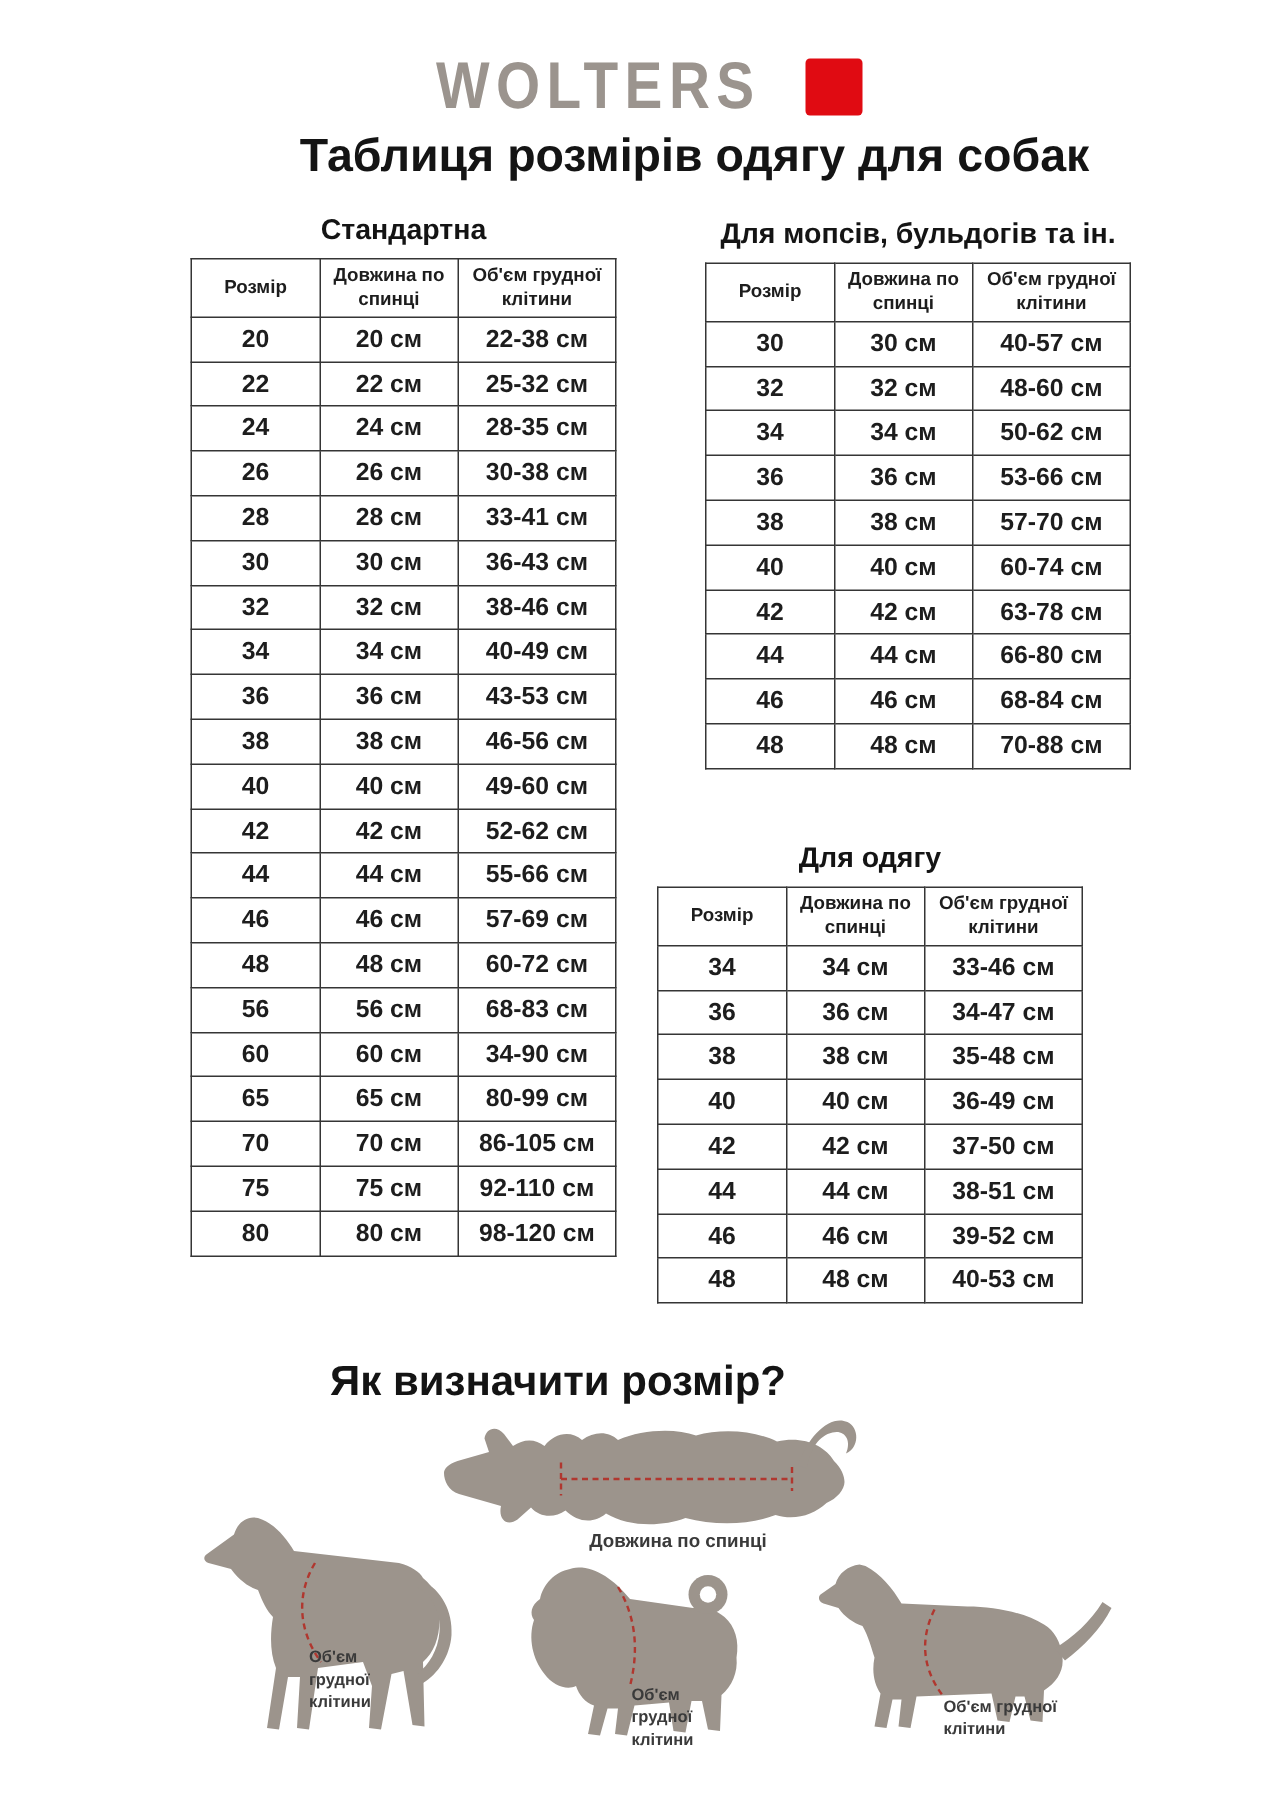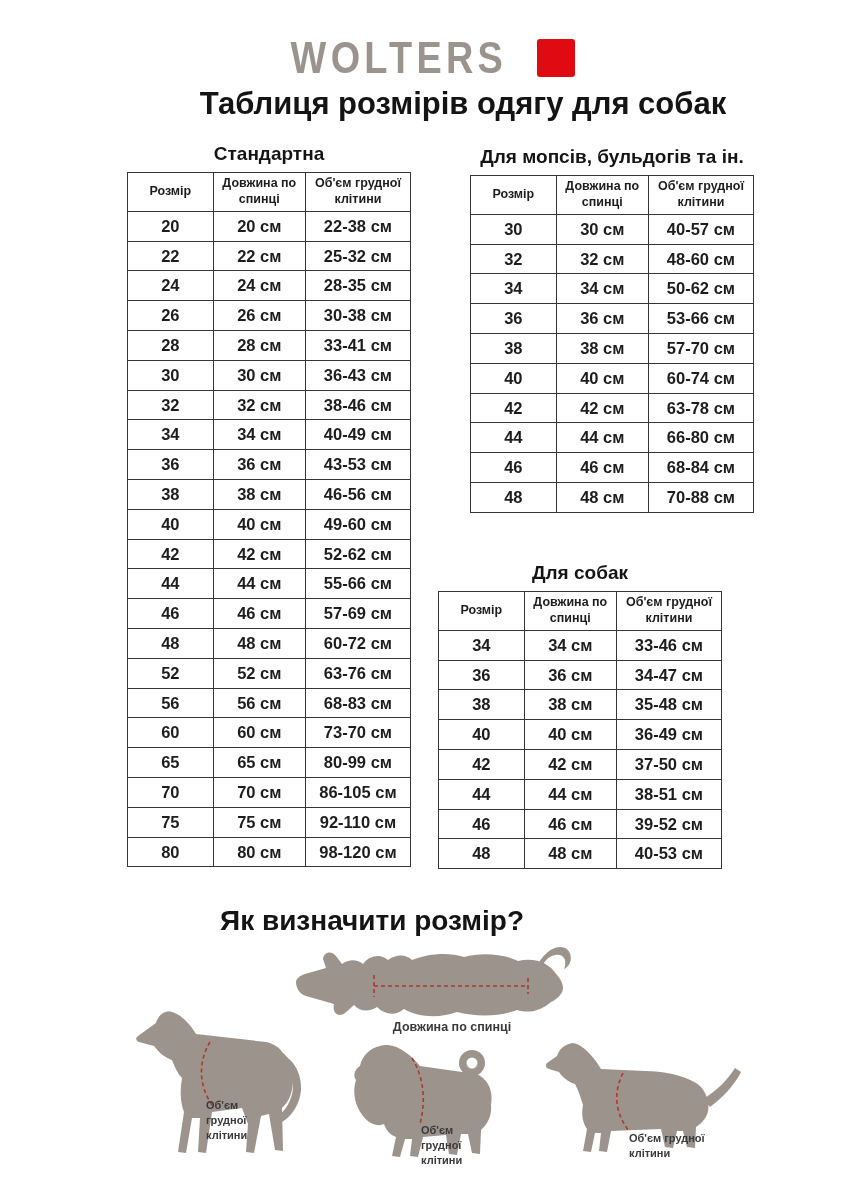--- a/index.html
+++ b/index.html
@@ -162,33 +162,28 @@
             <td>46</td>
             <td>46 см</td>
             <td>57-69 см</td>
           </tr>
           <tr>
             <td>48</td>
             <td>48 см</td>
             <td>60-72 см</td>
           </tr>
           <tr>
-            <td>52</td>
-            <td>52 см</td>
-            <td>63-76 см</td>
-          </tr>
-          <tr>
             <td>56</td>
             <td>56 см</td>
             <td>68-83 см</td>
           </tr>
           <tr>
             <td>60</td>
             <td>60 см</td>
-            <td>73-70 см</td>
+            <td>34-90 см</td>
           </tr>
           <tr>
             <td>65</td>
             <td>65 см</td>
             <td>80-99 см</td>
           </tr>
           <tr>
             <td>70</td>
             <td>70 см</td>
             <td>86-105 см</td>
@@ -266,21 +261,21 @@
           <tr>
             <td>48</td>
             <td>48 см</td>
             <td>70-88 см</td>
           </tr>
         </tbody>
       </table>
   </div>
 
   <div class="table-block tb-right2">
-    <h2 class="table-title">Для собак</h2>
+    <h2 class="table-title">Для одягу</h2>
     <table class="size">
         <thead>
           <tr>
             <th>Розмір</th>
             <th>Довжина по спинці</th>
             <th>Об'єм грудної клітини</th>
           </tr>
         </thead>
         <tbody>
           <tr>

